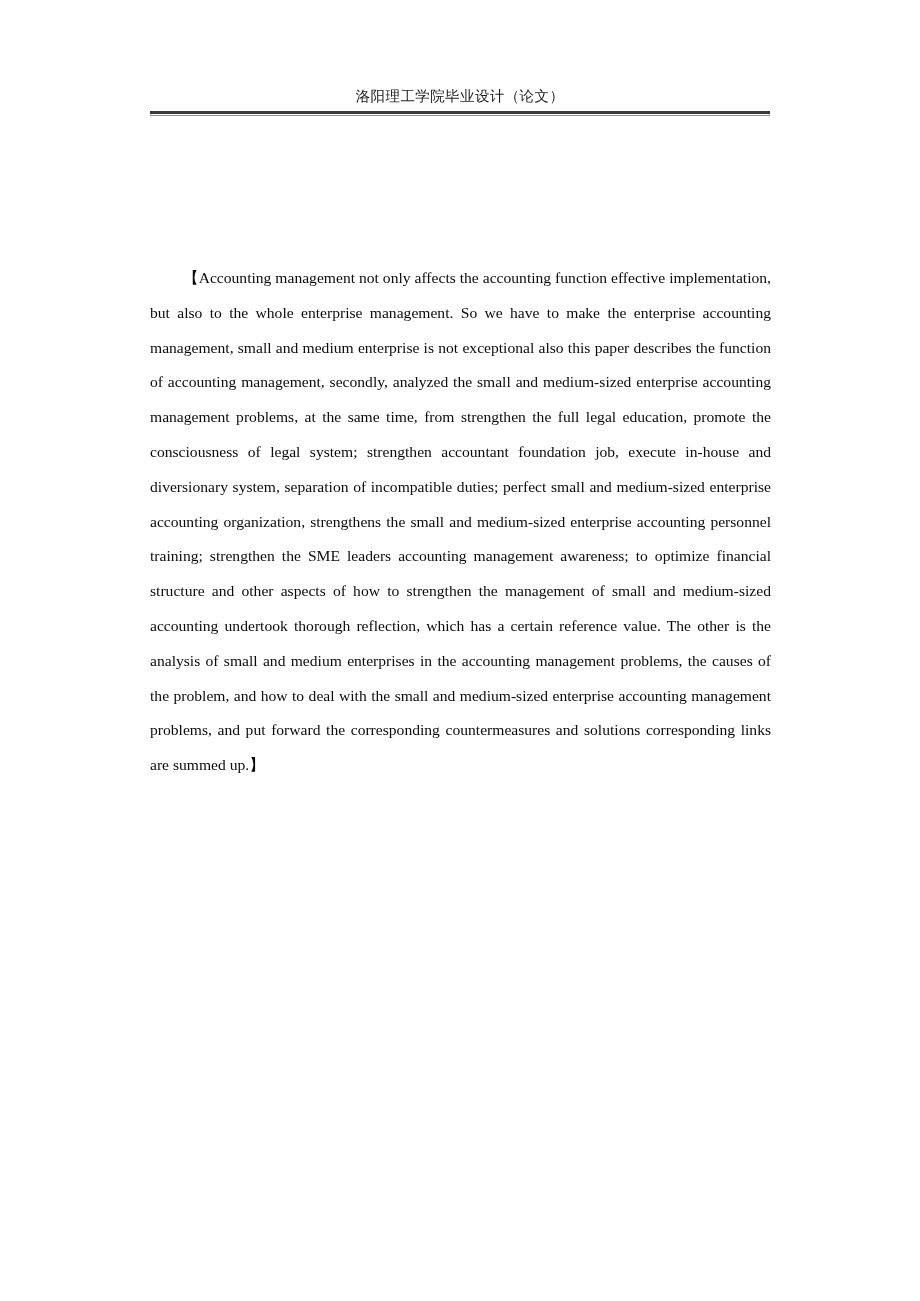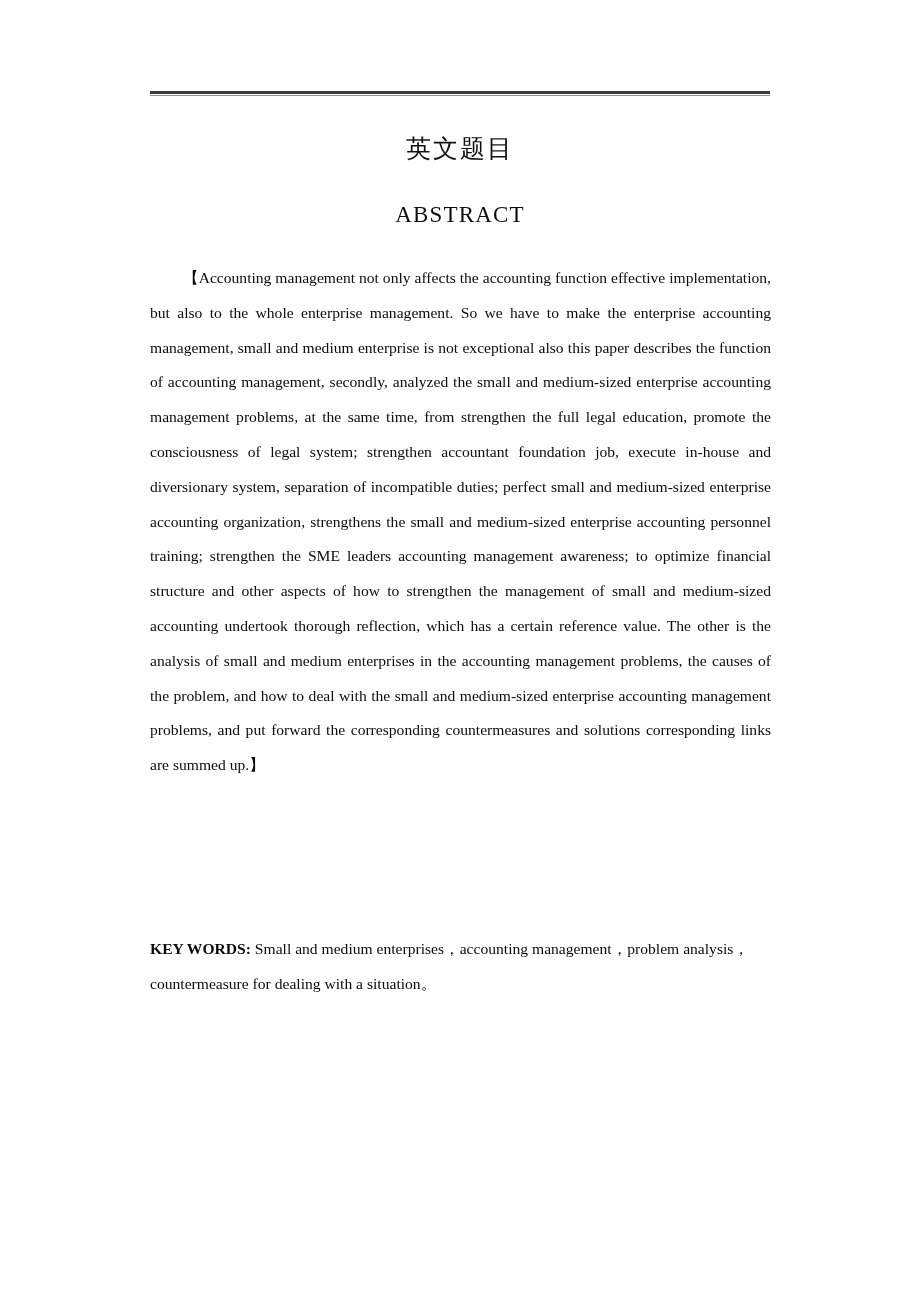--- a/index.html
+++ b/index.html
@@ -149,28 +149,24 @@
     line-height: 18px;
   }
 </style>
 </head>
 <body>
 
 <div class="page">
 
 
   <div class="header-block">
+    <div class="header-text">洛阳理工学院毕业设计（论文）</div>
     <div class="header-rule-thick"></div>
     <div class="header-rule-thin"></div>
   </div>
 
-  <div class="doc-title">英文题目</div>
 
-  <div class="abstract-heading">ABSTRACT</div>
 
   <div class="abstract-body">【Accounting management not only affects the accounting function effective implementation, but also to the whole enterprise management. So we have to make the enterprise accounting management, small and medium enterprise is not exceptional also this paper describes the function of accounting management, secondly, analyzed the small and medium-sized enterprise accounting management problems, at the same time, from strengthen the full legal education, promote the consciousness of legal system; strengthen accountant foundation job, execute in-house and diversionary system, separation of incompatible duties; perfect small and medium-sized enterprise accounting organization, strengthens the small and medium-sized enterprise accounting personnel training; strengthen the SME leaders accounting management awareness; to optimize financial structure and other aspects of how to strengthen the management of small and medium-sized accounting undertook thorough reflection, which has a certain reference value. The other is the analysis of small and medium enterprises in the accounting management problems, the causes of the problem, and how to deal with the small and medium-sized enterprise accounting management problems, and put forward the corresponding countermeasures and solutions corresponding links are summed up.】</div>
 
-  <div class="keywords-block">
-    <span class="kw-label">KEY WORDS:</span><span> Small and medium enterprises，accounting management，problem analysis，countermeasure for dealing with a situation。</span>
-  </div>
 
 
 </div>
 
 </body></html>

